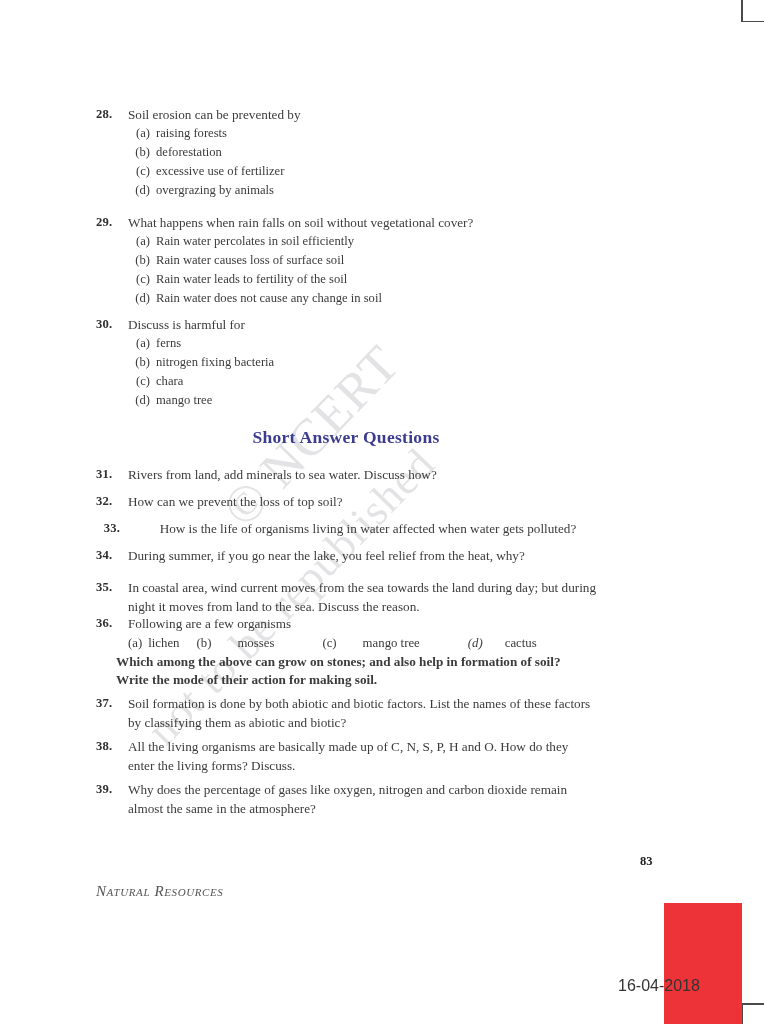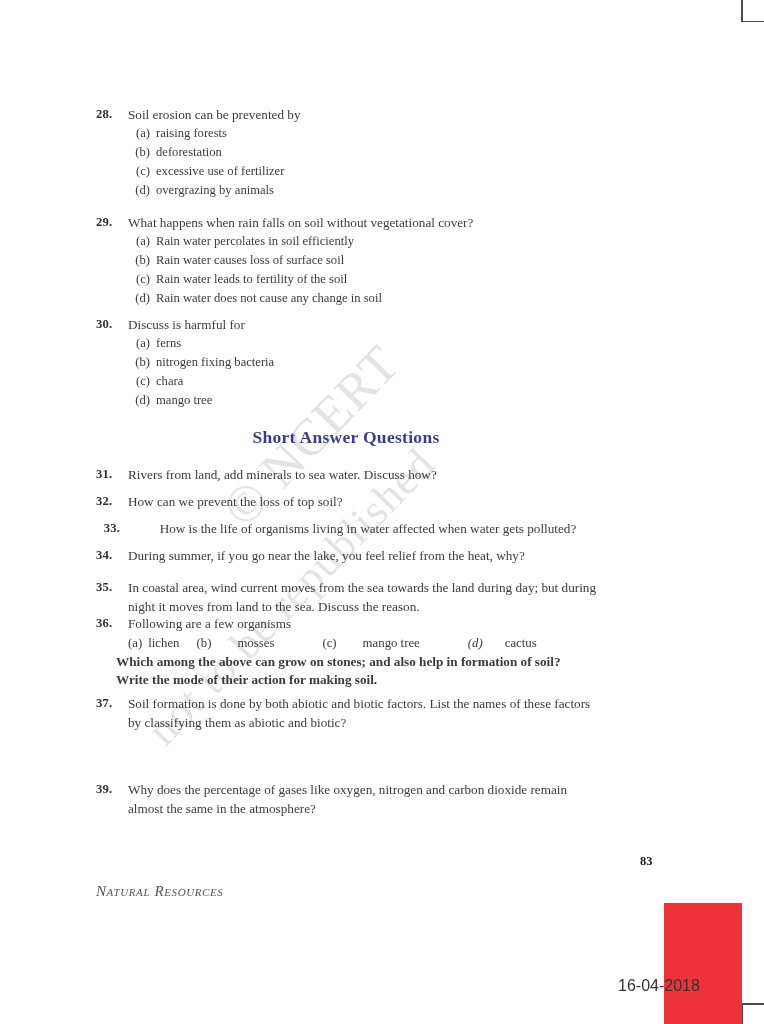--- a/index.html
+++ b/index.html
@@ -343,20 +343,26 @@
       <div class="cont-line">Which among the above can grow on stones; and also help in formation of soil? Write the mode of their action for making soil.</div>
     </div>
 
     <div class="q-block" style="top:695px;width:500px;">
       <div class="q-row">
         <div class="q-num">37.</div>
         <div class="q-text q-text-sa">Soil formation is done by both abiotic and biotic factors. List the names of these factors by classifying them as abiotic and biotic?</div>
       </div>
     </div>
 
+    <div class="q-block" style="top:738px;width:500px;">
+      <div class="q-row">
+        <div class="q-num">38.</div>
+        <div class="q-text q-text-sa">All the living organisms are basically made up of C, N, S, P, H and O. How do they enter the living forms? Discuss.</div>
+      </div>
+    </div>
 
     <div class="q-block" style="top:781px;width:500px;">
       <div class="q-row">
         <div class="q-num">39.</div>
         <div class="q-text q-text-sa">Why does the percentage of gases like oxygen, nitrogen and carbon dioxide remain almost the same in the atmosphere?</div>
       </div>
     </div>
 
 
     <div id="footer-chapter">Natural Resources</div>

